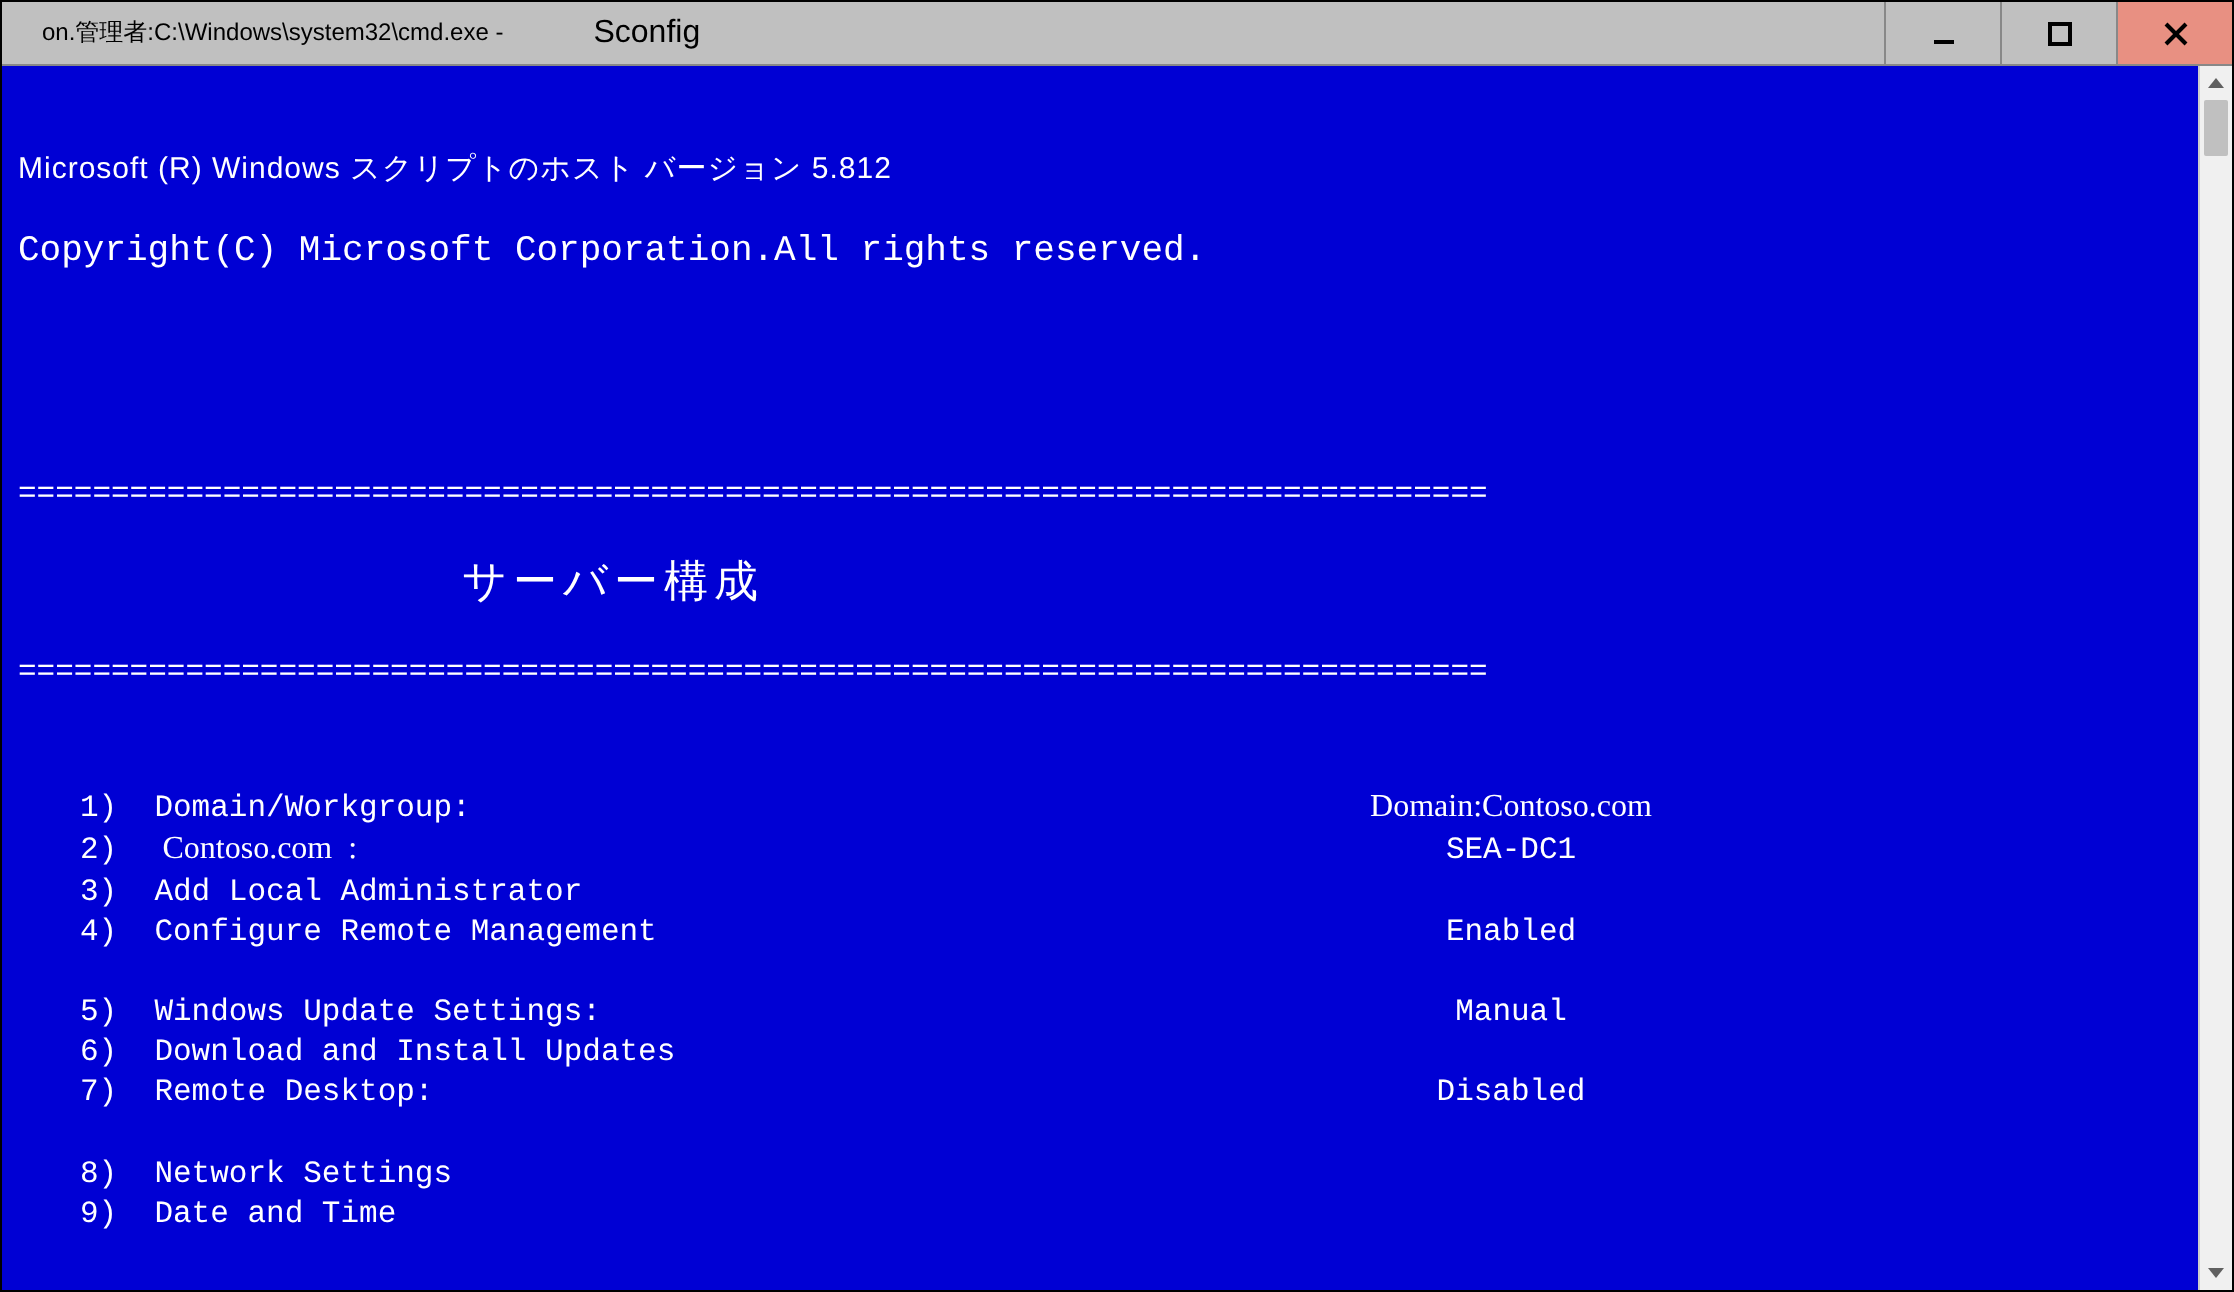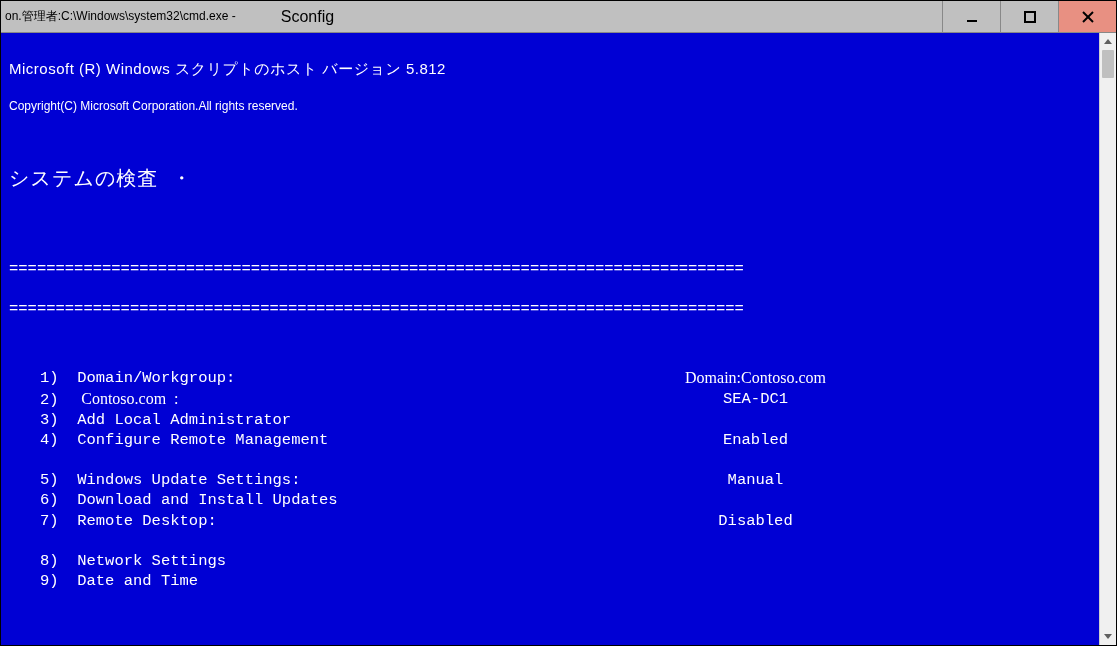--- a/index.html
+++ b/index.html
@@ -26,21 +26,21 @@
       justify-content: space-between;
     }
     .title-text {
       display: flex;
       align-items: center;
       gap: 0;
     }
     .title-left {
       font-family: 'MS Gothic', 'Meiryo', sans-serif;
       font-size: 12px;
-      padding-left: 4px;
+      padding-left: 20px;
       color: #000;
     }
     .title-right {
       font-family: 'Segoe UI', sans-serif;
       font-size: 16px;
       padding-left: 45px;
       color: #000;
     }
     .window-buttons {
       display: flex;
@@ -63,21 +63,21 @@
     .content-area {
       flex: 1;
       display: flex;
       background: #0000d4;
       overflow: hidden;
     }
     .console {
       flex: 1;
       background: #0000d4;
       color: #fff;
-      padding: 6px 8px 4px 8px;
+      padding: 22px 8px 4px 8px;
       font-size: 15.5px;
       line-height: 1.3;
       font-family: 'Consolas', 'Courier New', monospace;
       white-space: pre;
     }
     .scrollbar {
       width: 17px;
       background: #f0f0f0;
       border-left: 1px solid #ccc;
       display: flex;
@@ -106,22 +106,22 @@
       height: 28px;
       background: #c0c0c0;
       border-radius: 1px;
     }
     .header-ja {
       font-family: 'Meiryo', 'MS Gothic', sans-serif;
       font-size: 15px;
       letter-spacing: 0.5px;
     }
     .copyright {
-      font-family: Liberation Sans, sans-serif;
-      font-size: 12px;
+      font-family: Liberation Mono, monospace;
+      font-size: 18px;
       font-weight: normal;
       letter-spacing: 0px;
     }
     .inspection {
       font-family: 'Meiryo', 'MS Gothic', sans-serif;
       font-size: 20px;
       letter-spacing: 1px;
     }
     .divider {
       font-family: 'Courier New', monospace;
@@ -177,23 +177,23 @@
           </svg>
       </div>
     </div>
   </div>
 
   <div class="content-area">
     <div class="console">
 <div class="header-ja">Microsoft (R) Windows スクリプトのホスト バージョン 5.812</div>
 <div class="copyright">Copyright(C) Microsoft Corporation.All rights reserved.</div>
 <div style="height:10px"></div>
-<div class="inspection">システムの検査  ・</div>
 <div style="height:28px"></div>
 <div class="divider">===============================================================================</div>
+<div><span class="server-config">サーバー構成</span></div>
 <div class="divider">===============================================================================</div>
 <div style="height:8px"></div>
 <div id="menu-container"><div class="menu-line"><span class="menu-label">1)  Domain/Workgroup:</span><span class="menu-value"><span class="contoso-serif">Domain:Contoso.com</span></span></div><div class="menu-line"><span class="menu-label">2)  <span class="contoso-serif"> Contoso.com  :</span></span><span class="menu-value">SEA-DC1</span></div><div class="menu-line"><span class="menu-label">3)  Add Local Administrator</span><span class="menu-value"></span></div><div class="menu-line"><span class="menu-label">4)  Configure Remote Management</span><span class="menu-value">Enabled</span></div><div class="menu-line">&nbsp;</div><div class="menu-line"><span class="menu-label">5)  Windows Update Settings:</span><span class="menu-value">Manual</span></div><div class="menu-line"><span class="menu-label">6)  Download and Install Updates</span><span class="menu-value"></span></div><div class="menu-line"><span class="menu-label">7)  Remote Desktop:</span><span class="menu-value">Disabled</span></div><div class="menu-line">&nbsp;</div><div class="menu-line"><span class="menu-label">8)  Network Settings</span><span class="menu-value"></span></div><div class="menu-line"><span class="menu-label">9)  Date and Time</span><span class="menu-value"></span></div></div>
 
 
     </div>
 
     <div class="scrollbar">
       <div class="scroll-arrow">
         <svg width="8" height="5">

